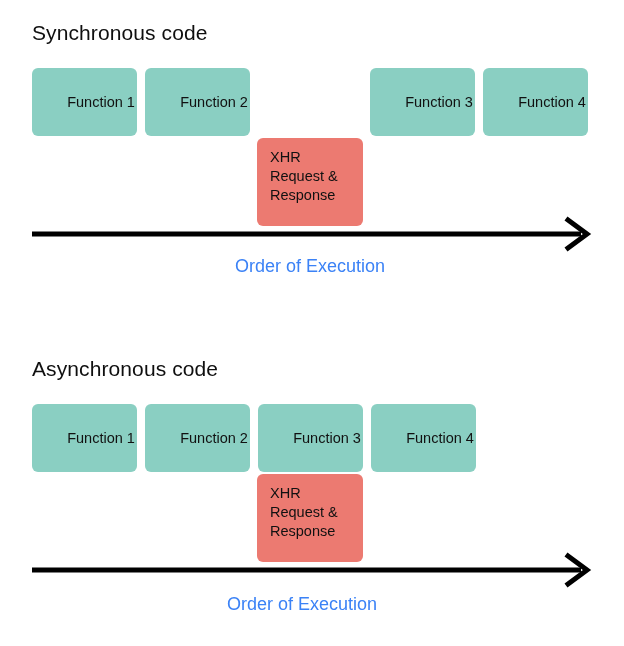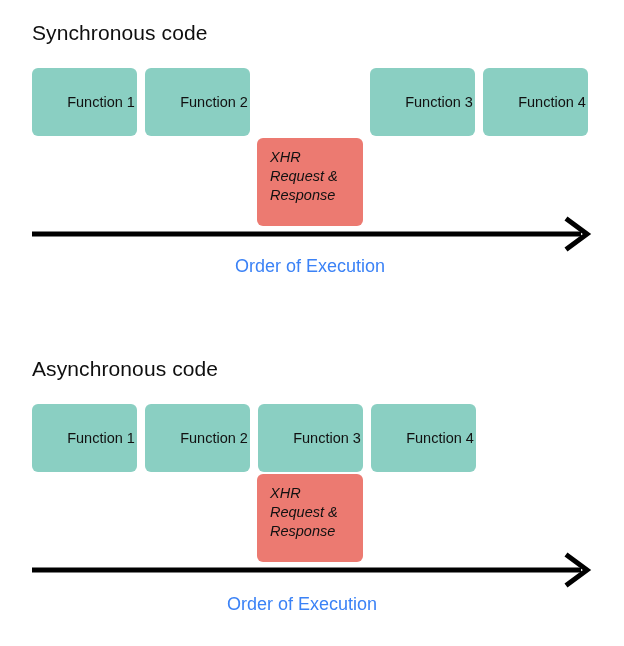--- a/index.html
+++ b/index.html
@@ -70,21 +70,20 @@
     white-space: nowrap;
   }
   .box-xhr {
     width: 106px;
     background: #EC7A71;
     padding: 10px 12px 12px 13px;
   }
   .box-xhr .box-label {
     display: block;
     white-space: pre-line;
-    font-style: italic;
   }
 
   
   #sync-fn-1 { left: 24px;  top: 68px; }
   #sync-fn-2 { left: 137px; top: 68px; }
   #sync-fn-3 { left: 362px; top: 68px; }
   #sync-fn-4 { left: 475px; top: 68px; }
   #sync-xhr  { left: 249px; top: 138px; height: 88px; }
 
   

